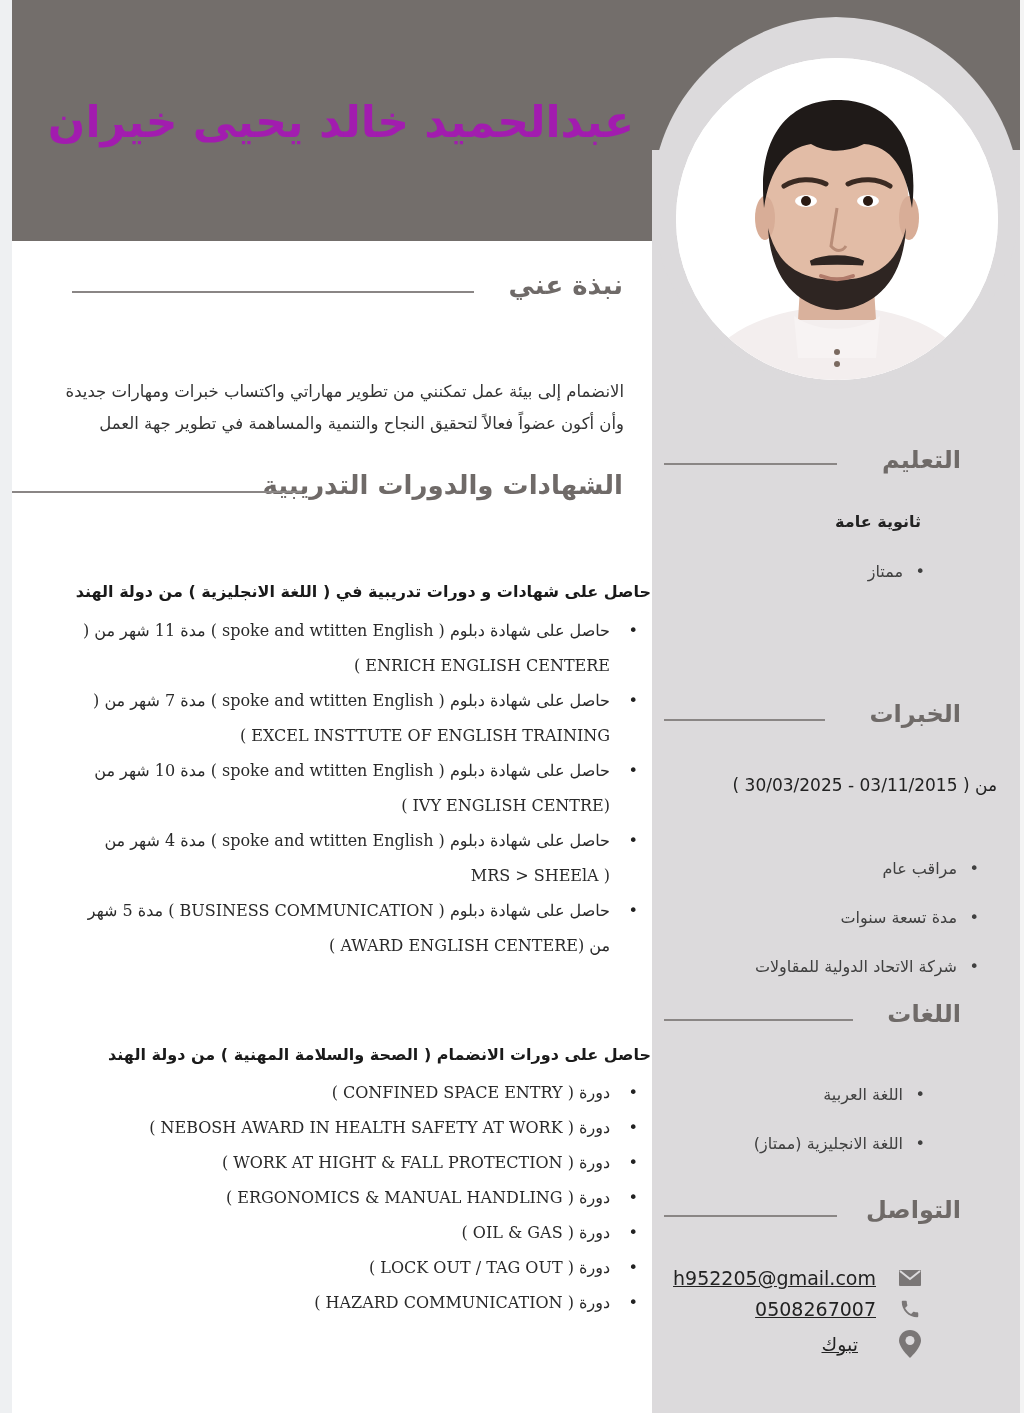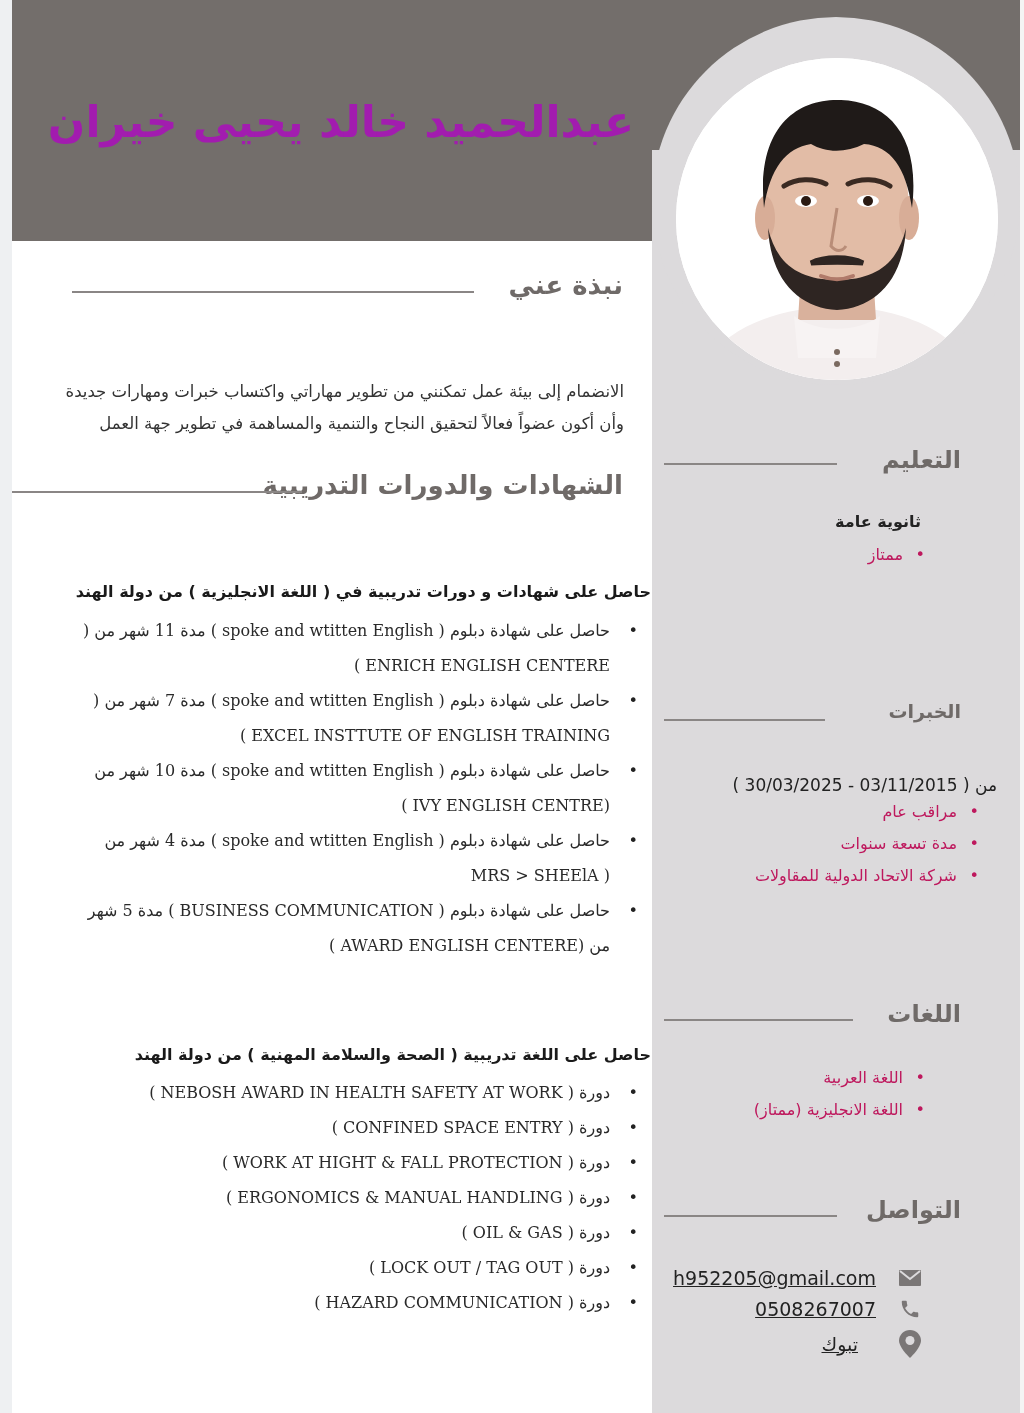--- a/index.html
+++ b/index.html
@@ -26,21 +26,21 @@
 
   .cert-head { position: absolute; right: 373px; direction: rtl; font-weight: bold; font-size: 16px; color: #1a1a1a; white-space: nowrap; }
   .cert-list { position: absolute; right: 400px; width: 590px; direction: rtl; list-style: none; }
   .cert-list li { position: relative; padding-right: 14px; font-family: "DejaVu Serif", serif; font-size: 16px; color: #2a2a2a;
                   line-height: 35px; text-align: right; }
   .cert-list li::before { content: "•"; position: absolute; right: -14px; top: 0; font-family: "DejaVu Sans", sans-serif; color: #222; }
   .cert-list li .l2 { display: block; }
 
   .side-text { position: absolute; direction: rtl; text-align: right; color: #222; white-space: nowrap; }
   .side-list { position: absolute; direction: rtl; list-style: none; }
-  .side-list li { position: relative; font-size: 16px; line-height: 32px; color: #be185d; text-align: right; white-space: nowrap; }
+  .side-list li { position: relative; font-size: 16px; line-height: 32px; color: #404040; text-align: right; white-space: nowrap; margin-top: 17px; }
   .side-list li::before { content: "•"; position: absolute; right: -22px; top: 0; }
 
   .contact-row { position: absolute; right: 102px; display: flex; flex-direction: row; align-items: center; gap: 22px; text-decoration: underline; }
   .contact-row .txt { font-size: 19px; color: #222; white-space: nowrap; }
   .contact-row .ico { width: 24px; height: 24px; display: flex; align-items: center; justify-content: center; }
 </style>
 </head>
 <body>
 
 <div class="left-margin"></div>
@@ -114,42 +114,42 @@
   <li>
     <span class="l1">حاصل على شهادة دبلوم ( spoke and wtitten English ) مدة 4 شهر من</span>
     <span class="l2">( MRS &gt; SHEElA</span>
   </li>
   <li>
     <span class="l1">حاصل على شهادة دبلوم ( BUSINESS COMMUNICATION ) مدة 5 شهر</span>
     <span class="l2">من (AWARD ENGLISH CENTERE )</span>
   </li>
 </ul>
 
-<div class="cert-head" style="top:1045px;">حاصل على اللغة تدريبية ( الصحة والسلامة المهنية ) من دولة الهند</div>
+<div class="cert-head" style="top:1045px;">حاصل على دورات الانضمام ( الصحة والسلامة المهنية ) من دولة الهند</div>
 <ul class="cert-list" style="top:1075px;">
+  <li>دورة ( CONFINED SPACE ENTRY )</li>
   <li>دورة ( NEBOSH AWARD IN HEALTH SAFETY AT WORK )</li>
-  <li>دورة ( CONFINED SPACE ENTRY )</li>
   <li>دورة ( WORK AT HIGHT &amp; FALL PROTECTION )</li>
   <li>دورة ( ERGONOMICS &amp; MANUAL HANDLING )</li>
   <li>دورة ( OIL &amp; GAS )</li>
   <li>دورة ( LOCK OUT / TAG OUT )</li>
   <li>دورة  ( HAZARD COMMUNICATION )</li>
 </ul>
 
 <div class="section-title" style="right:63px; top:446px; font-size:24px;">التعليم</div>
 <div class="rule" style="left:664px; top:463px; width:173px;"></div>
 <div class="side-text" style="right:103px; top:512px; font-size:16px; font-weight:bold;">ثانوية عامة</div>
 <ul class="side-list" style="right:121px; top:539px;">
   <li>ممتاز</li>
 </ul>
 
-<div class="section-title" style="right:63px; top:700px; font-size:19px;">الخبرات</div>
+<div class="section-title" style="right:63px; top:700px; font-size:24px;">الخبرات</div>
 <div class="rule" style="left:664px; top:719px; width:161px;"></div>
 <div class="side-text" style="right:27px; top:775px; font-size:17px;">من ( 03/11/2015 - 30/03/2025 )</div>
-<ul class="side-list" style="right:67px; top:796px;">
+<ul class="side-list" style="right:67px; top:836px;">
   <li>مراقب عام</li>
   <li>مدة تسعة سنوات</li>
   <li>شركة الاتحاد الدولية للمقاولات</li>
 </ul>
 
 <div class="section-title" style="right:63px; top:1000px; font-size:24px;">اللغات</div>
 <div class="rule" style="left:664px; top:1019px; width:189px;"></div>
 <ul class="side-list" style="right:121px; top:1062px;">
   <li>اللغة العربية</li>
   <li>اللغة الانجليزية   (ممتاز)</li>

